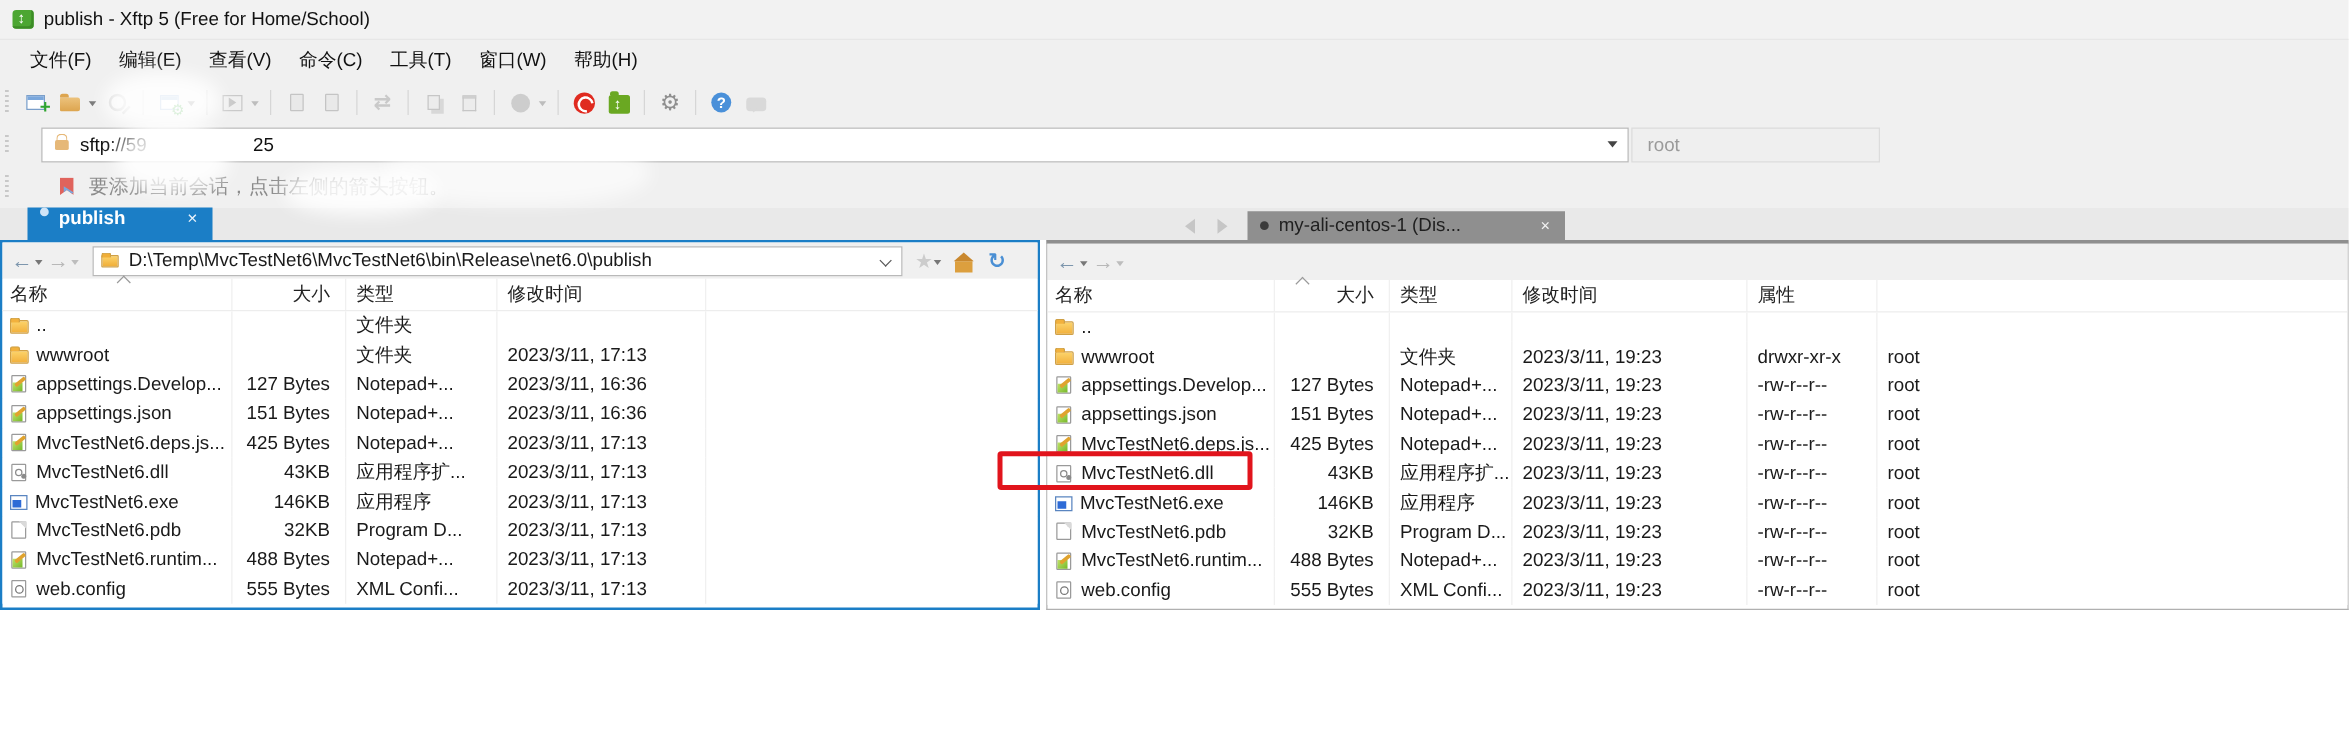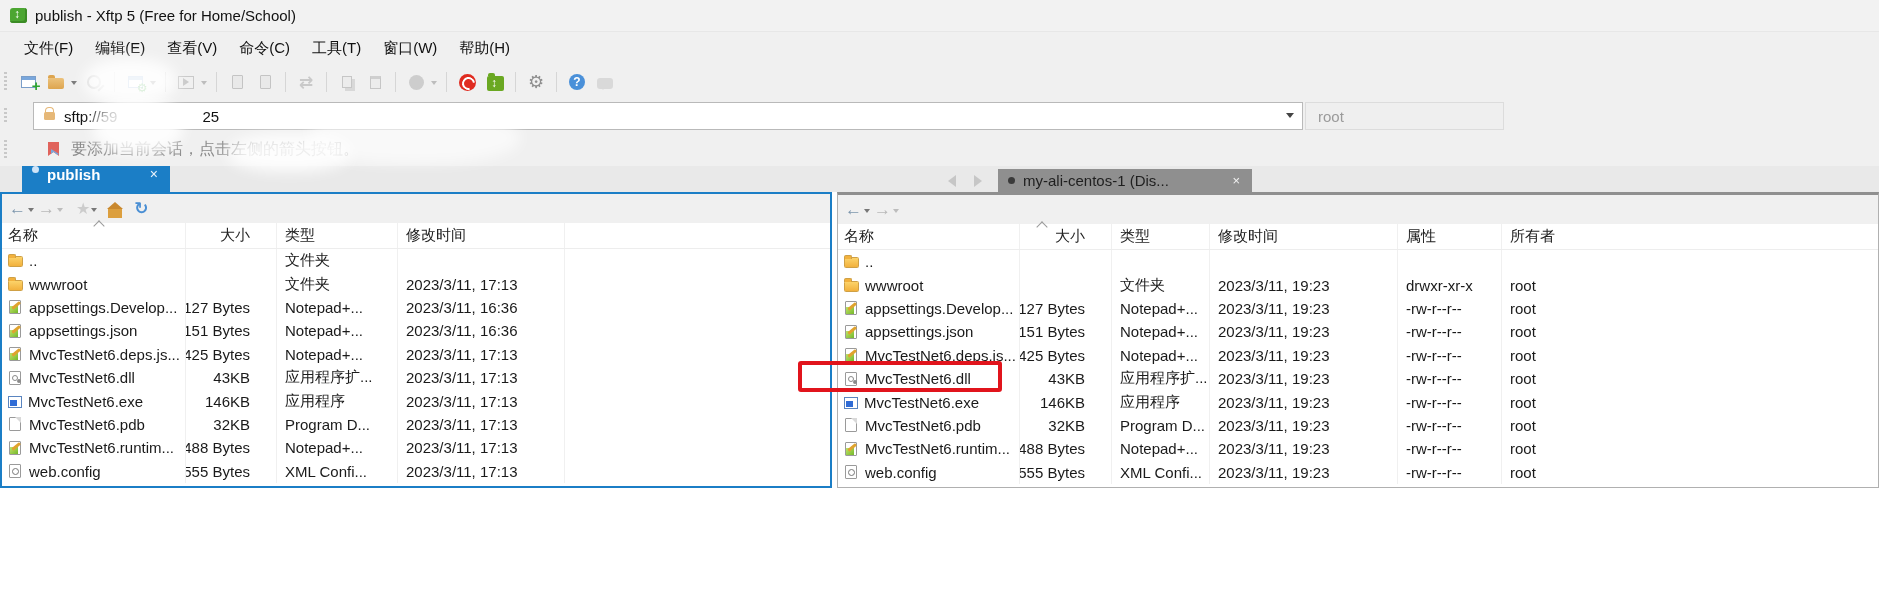--- a/index.html
+++ b/index.html
@@ -95,21 +95,21 @@
   .chev { width:7px; height:7px; border-right:1.8px solid #555; border-bottom:1.8px solid #555; transform:rotate(45deg); position:absolute; right:9px; top:7px; }
   .ic-star { color:#cccccc; font-size:16px; margin-left:10px; }
   .ic-home { width:14px; height:9px; background:#dc9f3e; position:relative; margin:9px 4px 0 8px; }
   .ic-home::before { content:""; position:absolute; left:-1px; top:-7px; border:8px solid transparent; border-bottom:7px solid #c9882e; border-top:none; }
   .ic-refresh { color:#4a8fd4; font-size:17px; font-weight:bold; margin-left:8px; }
 
   .hdr { height:26px; display:flex; align-items:center; font-size:15px; color:#222; background:#fff; border-bottom:1px solid #ededed; position:relative; }
   .row { height:23.4px; display:flex; align-items:center; font-size:15px; background:#fff; }
   .c { height:100%; display:flex; align-items:center; border-right:1px solid #f0f0f0; overflow:hidden; white-space:nowrap; }
   .c.name { padding-left:6px; }
-  .c.size { justify-content:flex-end; padding-right:26px; }
+  .c.size { justify-content:flex-end; padding-right:12px; }
   .c.type, .c.mtime, .c.attrs, .c.owner { padding-left:8px; }
   .c.fill { flex:1; border-right:none; }
   
   #left-panel  .c.name{width:184px}  #left-panel .c.size{width:91px}  #left-panel .c.type{width:121px}  #left-panel .c.mtime{width:167px}
   
   #right-panel .c.name{width:182px}  #right-panel .c.size{width:92px} #right-panel .c.type{width:98px}  #right-panel .c.mtime{width:188px}
   #right-panel .c.attrs{width:104px} #right-panel .c.owner{flex:1; border-right:none;}
   .sort-caret { position:absolute; top:-1px; width:8px; height:8px; border-left:1.5px solid #9a9a9a; border-top:1.5px solid #9a9a9a; transform:rotate(45deg); }
 
   
@@ -246,20 +246,25 @@
     <span class="x">×</span>
   </div>
 </div>
 
 <div class="panel" id="left-panel">
   <div class="ptoolbar">
     <span class="nav-arrow nav-back">←</span>
     <span class="dd"></span>
     <span class="nav-arrow nav-fwd">→</span>
     <span class="dd dis"></span>
+    <div class="pcombo" id="left-combo">
+      <span class="fi-folder-sm"></span>
+      <span class="ptxt">D:\Temp\MvcTestNet6\MvcTestNet6\bin\Release\net6.0\publish</span>
+      <span class="chev"></span>
+    </div>
     <span class="ic-star">★</span>
     <span class="dd"></span>
     <span class="ic-home"></span>
     <span class="ic-refresh">↻</span>
   </div>
   <div class="hdr">
     <div class="c name">名称</div>
     <div class="c size">大小</div>
     <div class="c type">类型</div>
     <div class="c mtime">修改时间</div>
@@ -376,21 +381,20 @@
     <span class="dd"></span>
     <span class="nav-arrow nav-fwd">→</span>
     <span class="dd dis"></span>
   </div>
   <div class="hdr">
     <div class="c name">名称</div>
     <div class="c size">大小</div>
     <div class="c type">类型</div>
     <div class="c mtime">修改时间</div>
     <div class="c attrs">属性</div>
-    <div class="c owner">所有者</div>
     <span class="sort-caret" style="left:200px;"></span>
   </div>
   <div>
     <div class="row">
         <div class="c name">
           <span class="fi" data-icon="folder"></span>
           <span>..</span>
         </div>
         <div class="c size"></div>
         <div class="c type"></div>

